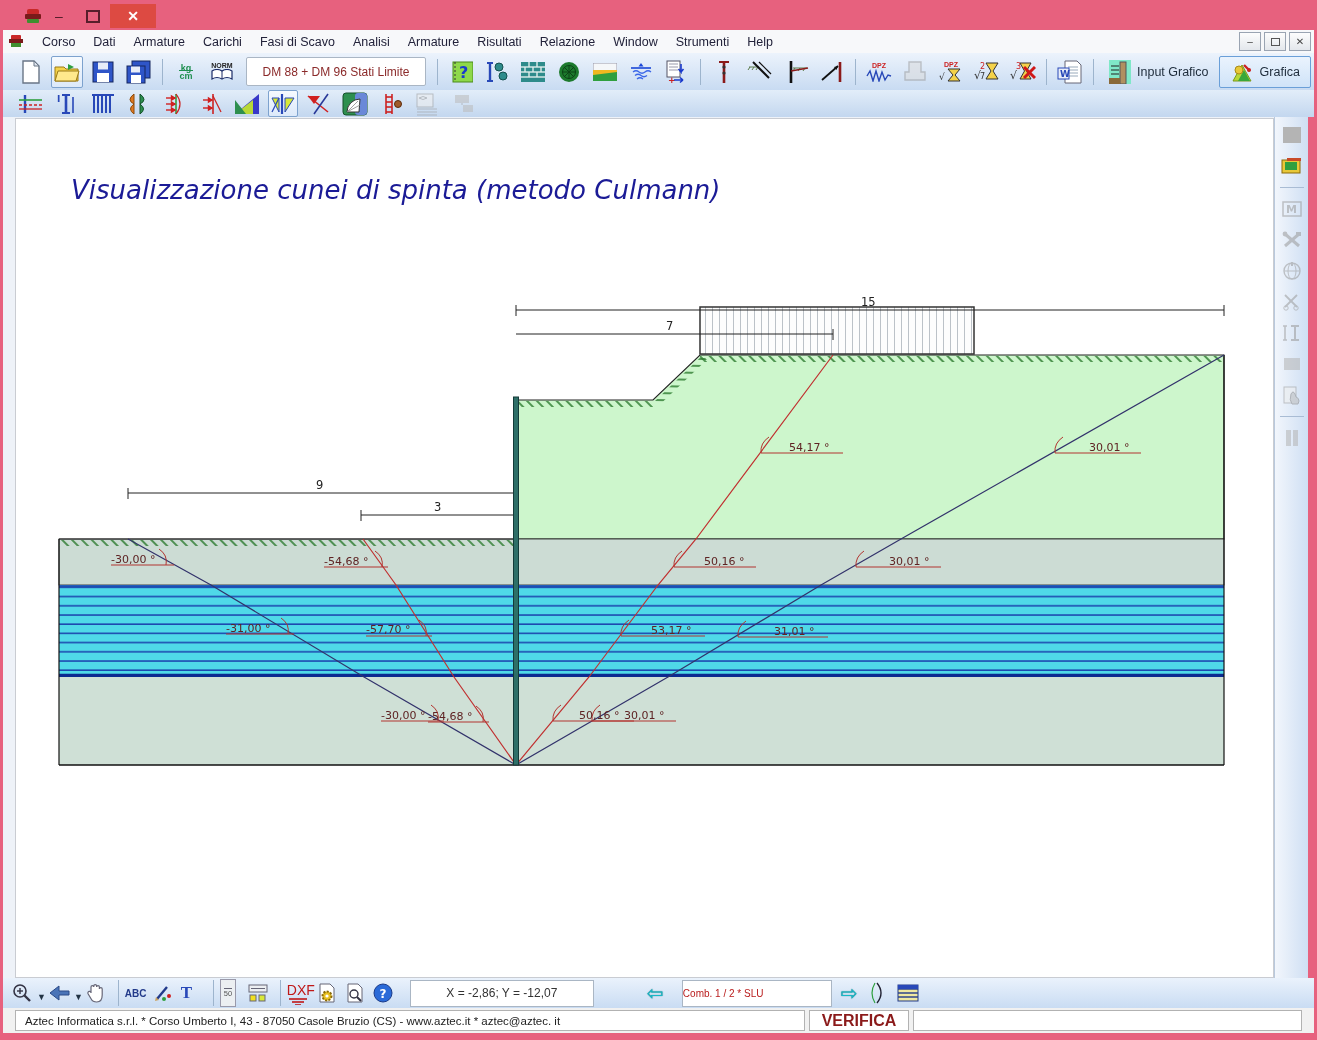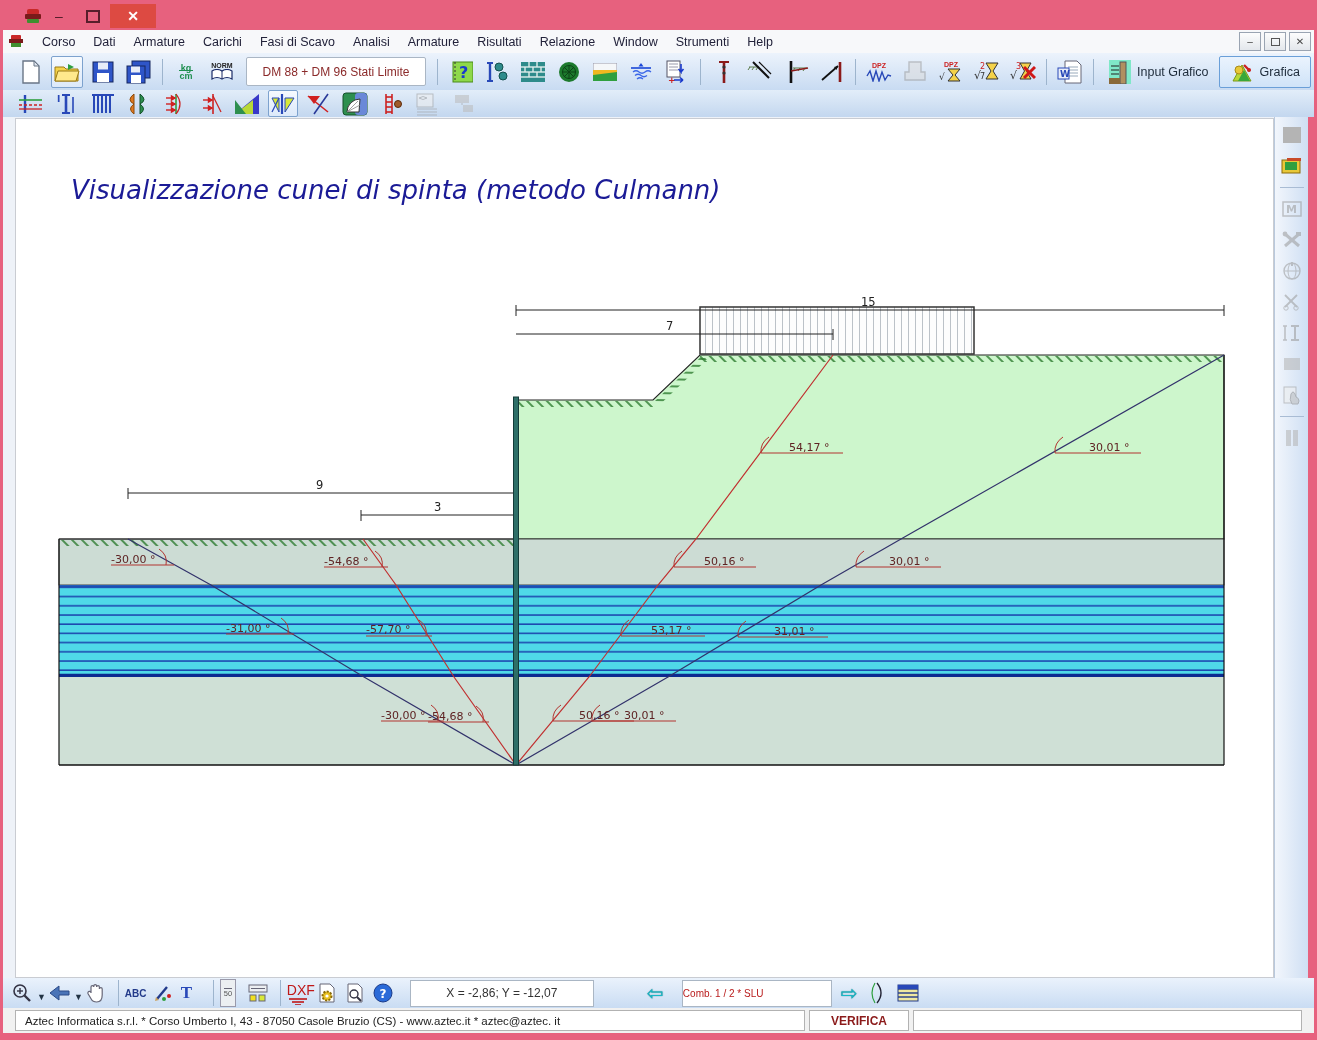--- a/index.html
+++ b/index.html
@@ -55,21 +55,21 @@
   .bottombar{position:absolute;left:3px;right:3px;bottom:32px;height:30px;background:linear-gradient(#eaf2fc,#c9dcf3);display:flex;align-items:center;padding:0 8px}
   .bb{min-width:26px;height:26px;display:flex;align-items:center;justify-content:flex-start;margin:0 1px;position:relative}
   .caret{font-size:9px;color:#234;margin:8px 2px 0 -2px}
   .coordbox{width:182px;height:25px;background:#fff;border:1px solid #aab6c4;display:flex;align-items:center;justify-content:center;font-size:12px;color:#333;margin-left:10px}
   .combobox{width:148px;height:25px;background:#fff;border:1px solid #aab6c4;display:flex;align-items:center;justify-content:flex-start;font-size:10px;color:#b91c1c}
   .navarrow{font-size:20px;color:#17b8c8;text-shadow:0 0 1px #066}
   
   .statusbar{position:absolute;left:3px;right:3px;bottom:7px;height:25px;background:#f1f1f1;display:flex;align-items:center;padding:0 12px;gap:4px}
   .sbox{border:1px solid #b2b2b2;background:#fff;height:19px;font-size:11.5px;color:#222;display:flex;align-items:center;padding:0 9px;font-family:"Liberation Sans",sans-serif}
   .sbox.company{width:770px}
-  .sbox.verifica{width:80px;justify-content:center;color:#8b1a1a;font-weight:bold;font-size:12px}
+  .sbox.verifica{width:80px;justify-content:center;color:#8b1a1a;font-weight:bold;font-size:16px}
   .sbox.rest{flex:1}
   svg{display:block}
   svg text{font-family:"DejaVu Sans",sans-serif}
 </style>
 </head>
 <body>
 
 <div class="titlebar">
   <div class="app-icon">
       <div class="a1"></div>

